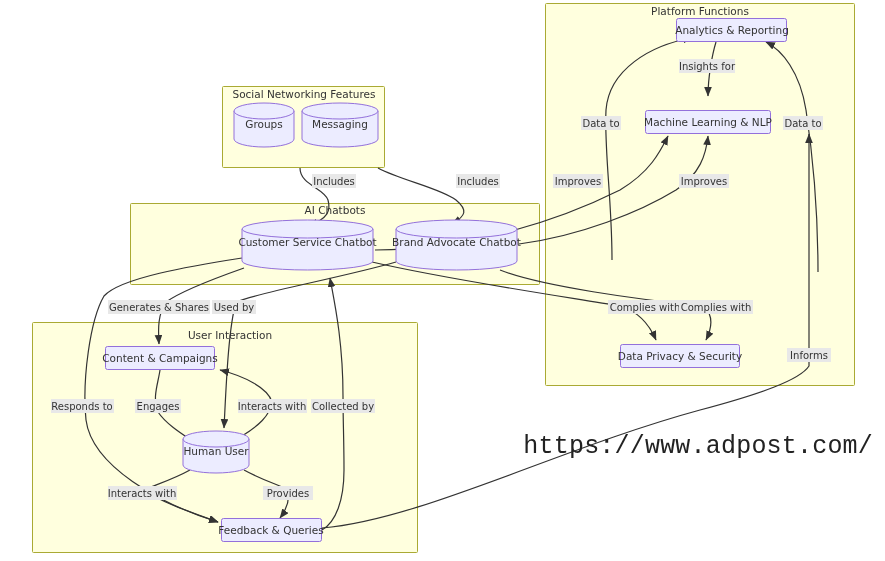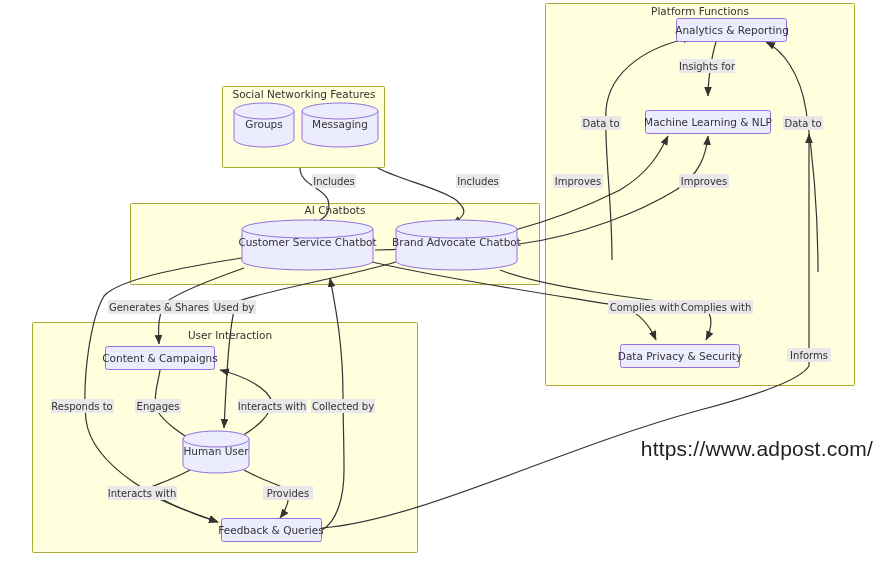--- a/index.html
+++ b/index.html
@@ -72,23 +72,23 @@
     font-size: 10px;
     fill: #333333;
     text-anchor: middle;
     dominant-baseline: middle;
     font-family: "DejaVu Sans", "Liberation Sans", sans-serif;
   }
   .watermark {
     position: absolute;
     right: 12px;
     bottom: 14px;
-    font-size: 21px;
+    font-size: 25px;
     color: #222222;
-    font-family: Liberation Sans, sans-serif;
+    font-family: Liberation Mono, monospace;
     letter-spacing: 0.2px;
     white-space: nowrap;
   }
 </style>
 </head>
 <body>
 
 <div id="diagram-root">
 
   <svg id="diagram-svg" viewBox="0 0 885 561">

